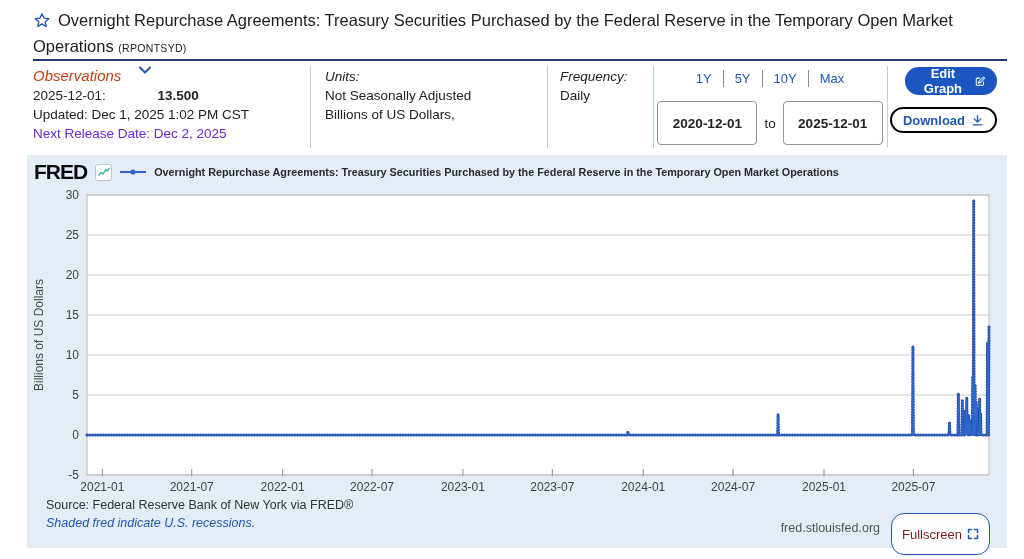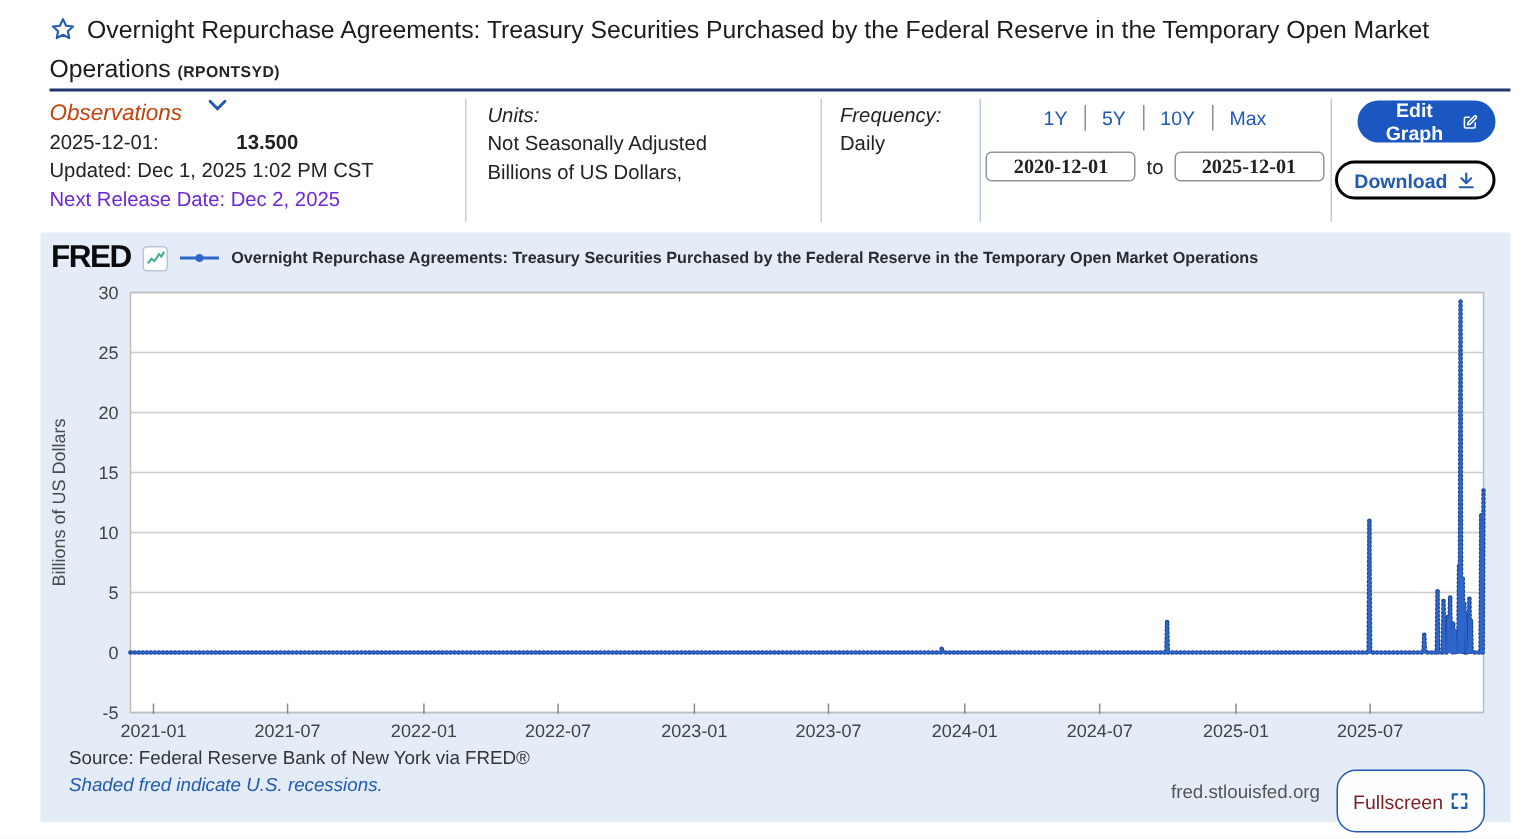--- a/index.html
+++ b/index.html
@@ -4,42 +4,42 @@
 <style>
   * { margin:0; padding:0; box-sizing:border-box; }
   html,body { width:1024px; height:559px; background:#ffffff; overflow:hidden;
               font-family:"Liberation Sans", sans-serif; }
   .page { position:relative; width:1024px; height:559px; }
 
   
   .title-row { position:absolute; left:33px; top:9px; width:960px; color:#1c1c1e;
                font-size:16.5px; line-height:23px; font-weight:500; }
   .star-icon { display:inline-block; vertical-align:-3px; margin-right:7px; }
-  .series-id { font-size:10.5px; font-weight:700; letter-spacing:.3px; color:#222;text-align:right; }
+  .series-id { font-size:10.5px; font-weight:400; letter-spacing:.3px; color:#222;text-align:right; }
   .navy-rule { position:absolute; left:33px; top:59px; width:974px; height:2px; background:#21386b; }
 
   
   .meta-row { position:absolute; left:0; top:62px; width:1024px; height:90px; font-size:13.5px; color:#222; }
   .vdiv { position:absolute; top:4px; width:1px; height:82px; background:#b9cfe8; }
   .sec-obs { position:absolute; left:33px; top:4px; line-height:19px; }
   .obs-toggle { color:#c2410c; font-style:italic; font-size:15px; cursor:pointer; display:inline-flex; align-items:flex-start; gap:18px; }
   .obs-val b { font-weight:700;margin-left:48px; }
   .link-blue { color:#6d28d9; text-decoration:none; cursor:pointer; }
   .sec-units { position:absolute; left:325px; top:5px; line-height:19px; }
   .sec-freq  { position:absolute; left:560px; top:5px; line-height:19px; }
   .ital { font-style:italic; }
 
   .sec-range { position:absolute; left:660px; top:6px; width:220px; text-align:center; }
   .presets { display:flex; justify-content:center; align-items:center; height:20px; }
   .preset { color:#2159b3; padding:0 11px; cursor:pointer; font-size:13px; }
   .psep { width:1px; height:17px; background:#8d8d8d; }
   .range-dates { margin-top:13px; display:flex; align-items:center; justify-content:center; gap:7px; }
-  .date-box { width:100px; height:20px; border:1px solid #949494; border-radius:4px; background:#fff;
+  .date-box { width:100px; height:44px; border:1px solid #949494; border-radius:4px; background:#fff;
               text-align:center; font-size:13.5px; font-weight:600; color:#222;
-              font-family:Liberation Serif, serif; }
+              font-family:Liberation Sans, sans-serif; }
   .sec-actions { position:absolute; left:905px; top:5px; display:flex; flex-direction:column; gap:12px; align-items:flex-end; width:92px; }
   .btn-edit { display:inline-flex; align-items:center; gap:6px; background:#1a57c1; color:#fff; border:none;
               border-radius:14px; height:26px; padding:14px 12px; font-size:13px; font-weight:600; cursor:pointer;
               font-family:"Liberation Sans", sans-serif; }
   .btn-download { display:inline-flex; align-items:center; gap:6px; background:#fff; color:#2159b3;
               border:2px solid #000000; border-radius:14px; height:26px; padding:0 11px; font-size:13px;
               font-weight:600; cursor:pointer; font-family:"Liberation Sans", sans-serif; }
 
   
   .card { position:absolute; left:27px; top:155px; width:980px; height:393px; background:#e4ecf7; }

